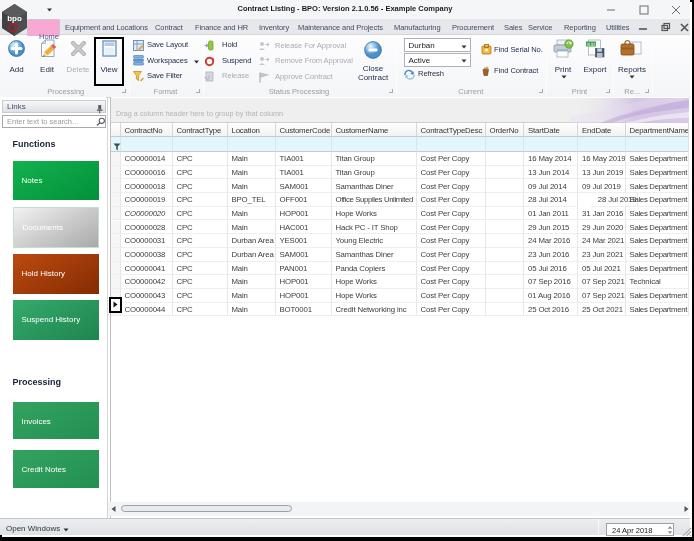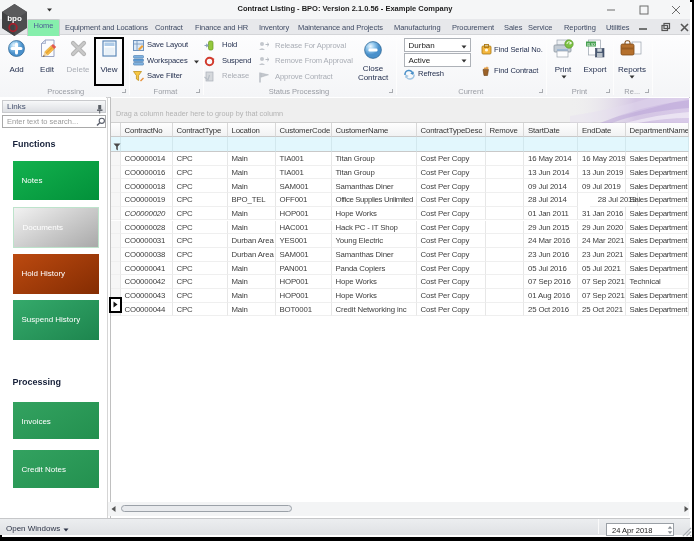--- a/index.html
+++ b/index.html
@@ -4,21 +4,21 @@
 html,body{width:694px;height:541px;overflow:hidden}
 body{font-family:"Liberation Sans",sans-serif;background:#000;position:relative}
 .abs{position:absolute}
 #win{position:absolute;left:2px;top:2px;width:690px;height:535px;background:#fff}
 
 #titlebar{position:absolute;left:0;top:0;width:690px;height:19px;background:#f5f6f7}
 #title{position:absolute;left:0;top:4px;width:690px;text-align:center;font-size:7.5px;font-weight:700;color:#1b1b1b}
 
 #tabstrip{position:absolute;left:0;top:19px;width:690px;height:16px;background:#e7e8eb;border-bottom:1px solid #d4d5d8}
 .tab{position:absolute;top:22.5px;font-size:7.5px;color:#3f4a63;white-space:nowrap;letter-spacing:-0.08px}
-#hometab{position:absolute;left:27px;top:19px;width:33px;height:17px;z-index:3;background:#86efac;border:1px solid #c9cacd;border-bottom:none;border-radius:2px 2px 0 0;text-align:center;font-size:7.5px;color:#4c5c94;padding-top:1px}
+#hometab{position:absolute;left:27px;top:19px;width:33px;height:17px;z-index:3;background:#f9a8d4;border:1px solid #c9cacd;border-bottom:none;border-radius:2px 2px 0 0;text-align:right;font-size:7.5px;color:#4c5c94;padding-top:12px}
 
 #ribbon{position:absolute;left:0;top:35px;width:690px;height:63px;background:linear-gradient(#fdfdfe,#f4f5f7);border-bottom:1px solid #cbccce}
 .glabel{position:absolute;top:51px;height:11px;font-size:7.5px;color:#9a9da4;text-align:center;padding-top:1px}
 .gsep{position:absolute;top:2px;height:58px;width:1px;background:#d9dadd;border-right:1px solid #fdfdfd}
 .biglabel{position:absolute;font-size:8px;color:#1e2a4a;text-align:center;white-space:nowrap}
 .smtext{position:absolute;font-size:7.6px;color:#1e2a4a;white-space:nowrap;letter-spacing:-0.1px}
 .dis{color:#a9adb5}
 .ddbox{position:absolute;background:#fff;border:1px solid #aeb2b8;font-size:8px;color:#222}
 .launch{position:absolute;width:4px;height:4px;border-right:1.5px solid #a8abb0;border-bottom:1.5px solid #a8abb0}
 
@@ -289,21 +289,21 @@
 <path d="M55 25 Q90 16 119 14 L119 20 Q95 20 68 25 Z" fill="#fdfdfe" opacity="0.5"></path>
 <path d="M0 18 Q40 12 80 0 L119 0 Q60 16 20 25 L0 25 Z" fill="#e6dcf2" opacity="0.35"></path>
 </svg>
 <div class="hcell" style="top:123px;left:111px;width:9.5px"></div>
 <div class="hcell" style="top:123px;left:120.5px;width:52px">ContractNo</div>
 <div class="hcell" style="top:123px;left:172.5px;width:55px">ContractType</div>
 <div class="hcell" style="top:123px;left:227.5px;width:48px">Location</div>
 <div class="hcell" style="top:123px;left:275.5px;width:56px">CustomerCode</div>
 <div class="hcell" style="top:123px;left:331.5px;width:85px">CustomerName</div>
 <div class="hcell" style="top:123px;left:416.5px;width:69px">ContractTypeDesc</div>
-<div class="hcell" style="top:123px;left:485.5px;width:38.5px">Remove</div>
+<div class="hcell" style="top:123px;left:485.5px;width:38.5px">OrderNo</div>
 <div class="hcell" style="top:123px;left:524px;width:54px">StartDate</div>
 <div class="hcell" style="top:123px;left:578px;width:47.5px">EndDate</div>
 <div class="hcell" style="top:123px;left:625.5px;width:63.5px">DepartmentName</div>
 <div class="fcell" style="top:137px;left:111px;width:9.5px"></div>
 <div class="fcell" style="top:137px;left:120.5px;width:52px"></div>
 <div class="fcell" style="top:137px;left:172.5px;width:55px"></div>
 <div class="fcell" style="top:137px;left:227.5px;width:48px"></div>
 <div class="fcell" style="top:137px;left:275.5px;width:56px"></div>
 <div class="fcell" style="top:137px;left:331.5px;width:85px"></div>
 <div class="fcell" style="top:137px;left:416.5px;width:69px"></div>

